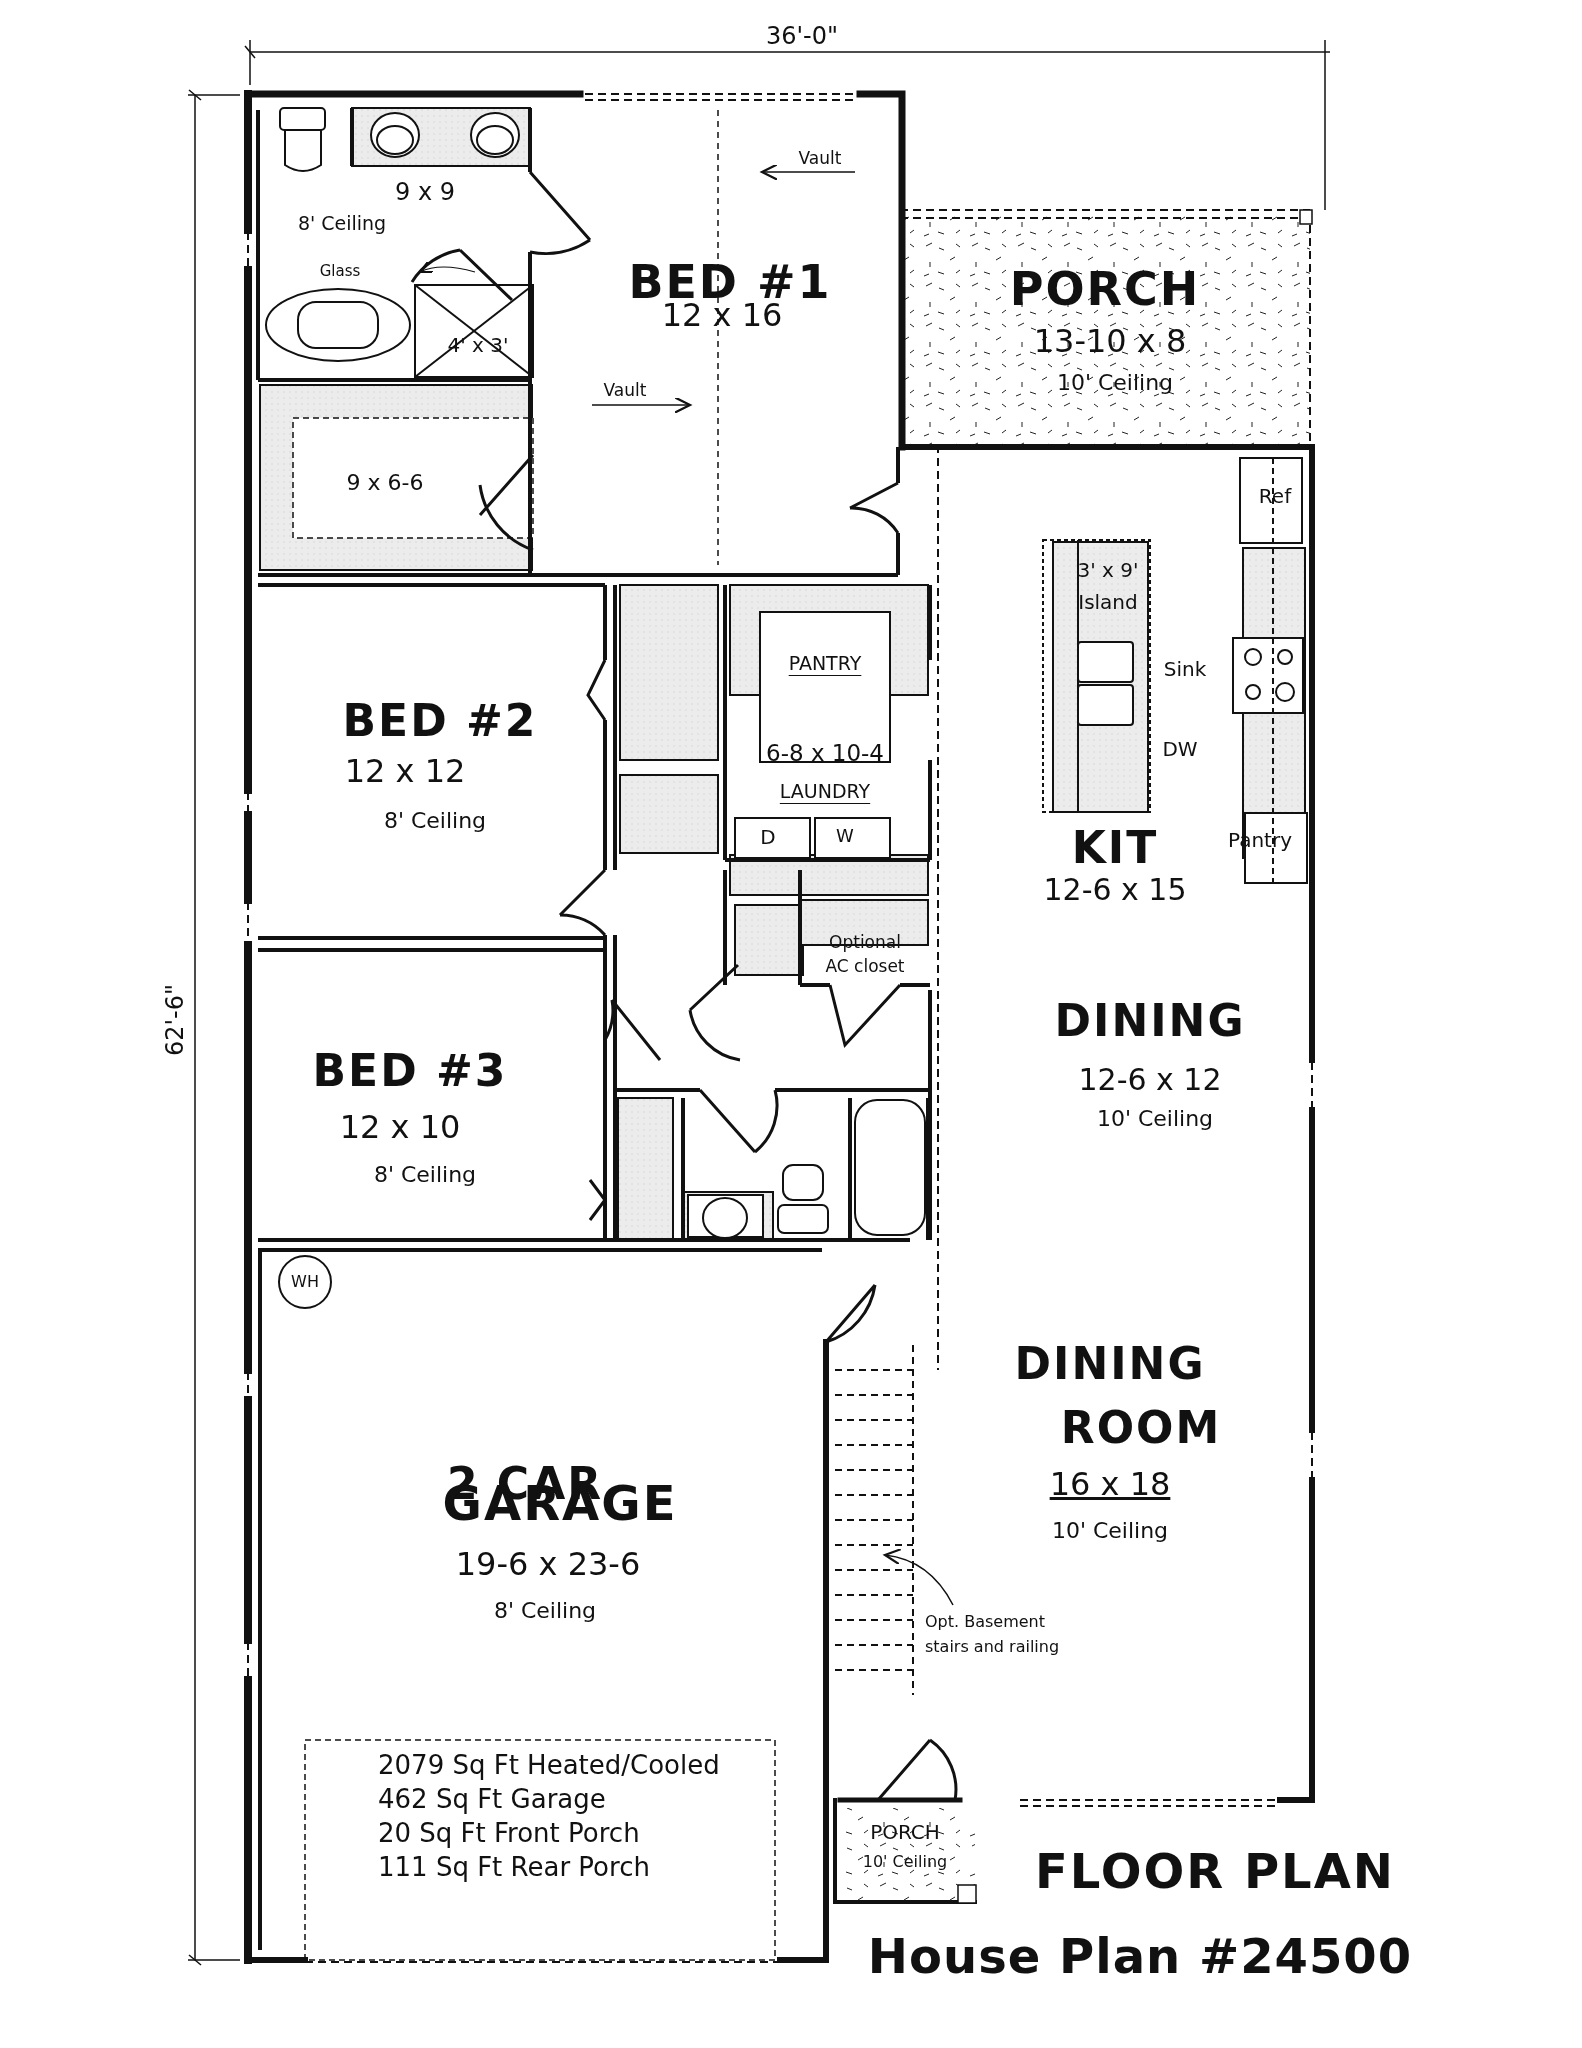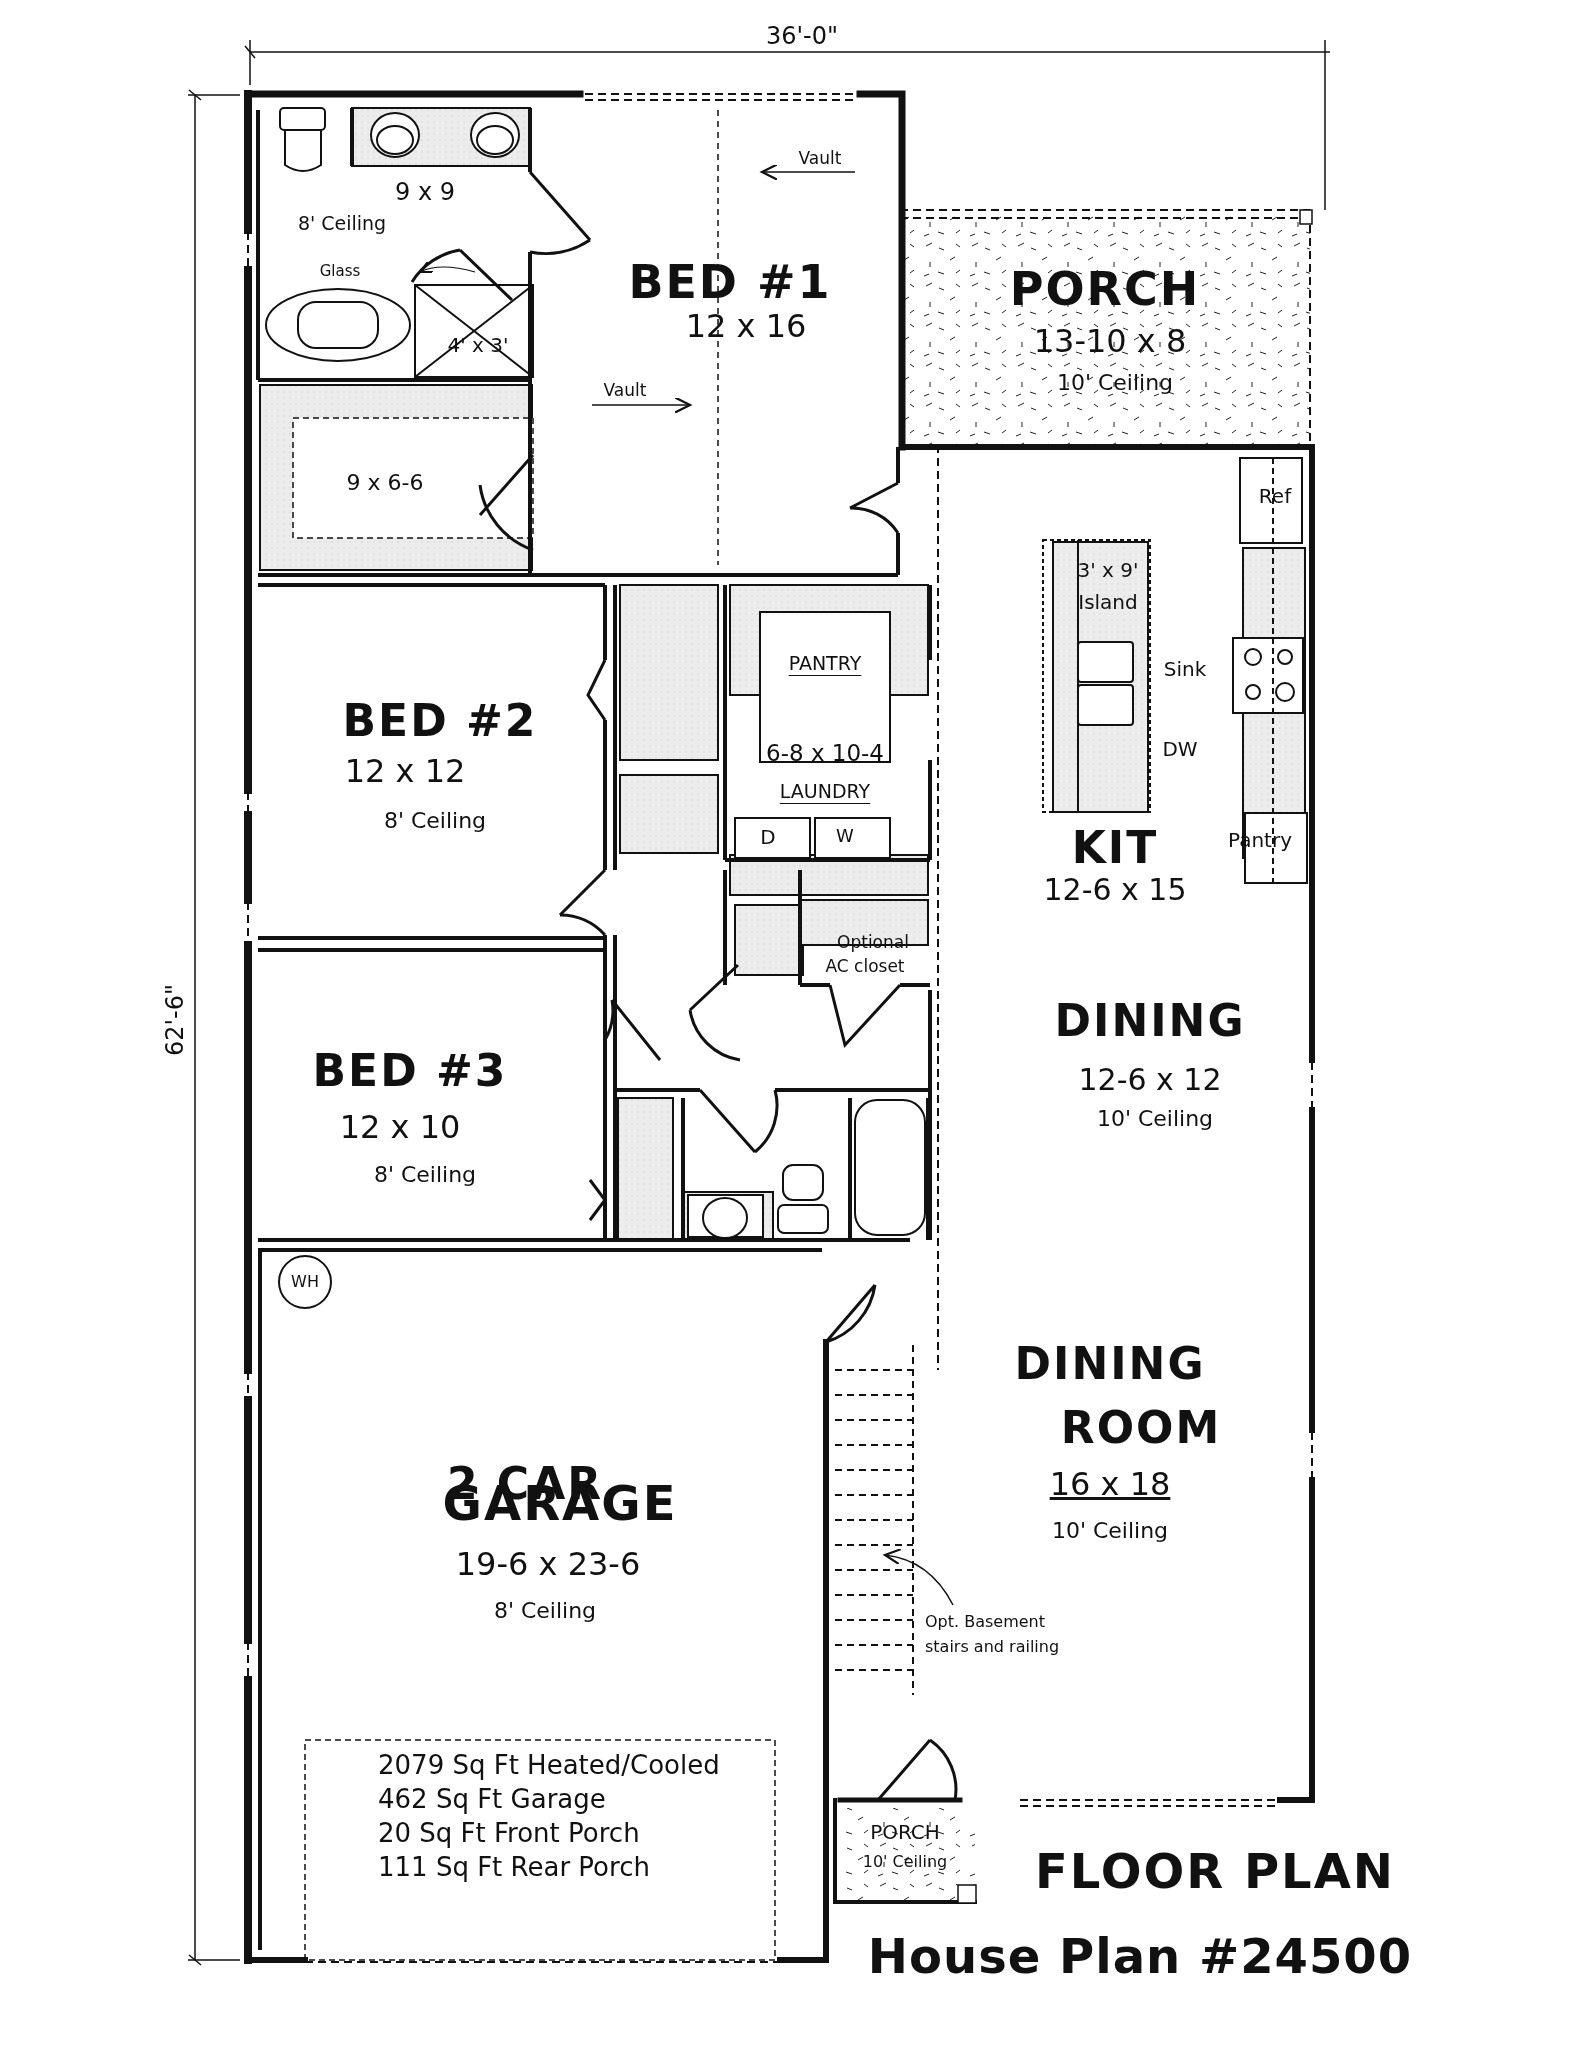--- a/index.html
+++ b/index.html
@@ -194,38 +194,38 @@
 <div class="lbl dim" style="left:802px;top:22px;font-size:24px;">36'-0"</div>
 <div class="lbl dim rot" style="left:175px;top:1020px;font-size:24px;">62'-6"</div>
 
 <div class="lbl dim" style="left:425px;top:178px;font-size:24px;">9 x 9</div>
 <div class="lbl ceil" style="left:342px;top:212px;font-size:19px;">8' Ceiling</div>
 <div class="lbl small" style="left:340px;top:262px;font-size:15px;">Glass</div>
 <div class="lbl small" style="left:478px;top:333px;font-size:20px;">4' x 3'</div>
 <div class="lbl dim" style="left:385px;top:470px;font-size:22px;">9 x 6-6</div>
 
 <div class="lbl room-title" style="left:730px;top:255px;font-size:46px;">BED #1</div>
-<div class="lbl dim" style="left:722px;top:307px;font-size:32px;margin-left:24px;">12 x 16</div>
+<div class="lbl dim" style="left:722px;top:296px;font-size:32px;">12 x 16</div>
 <div class="lbl small" style="left:820px;top:148px;font-size:17px;">Vault</div>
 <div class="lbl small" style="left:625px;top:380px;font-size:17px;">Vault</div>
 
 <div class="lbl room-title" style="left:1105px;top:262px;font-size:46px;">PORCH</div>
 <div class="lbl dim" style="left:1110px;top:322px;font-size:32px;">13-10 x 8</div>
 <div class="lbl ceil" style="left:1115px;top:370px;font-size:22px;">10' Ceiling</div>
 
 <div class="lbl room-title" style="left:440px;top:695px;font-size:44px;">BED #2</div>
 <div class="lbl dim" style="left:405px;top:752px;font-size:32px;">12 x 12</div>
 <div class="lbl ceil" style="left:435px;top:808px;font-size:22px;">8' Ceiling</div>
 
 <div class="lbl small ul" style="left:825px;top:652px;font-size:19px;">PANTRY</div>
 <div class="lbl dim" style="left:825px;top:740px;font-size:23px;">6-8 x 10-4</div>
 <div class="lbl small ul" style="left:825px;top:780px;font-size:19px;">LAUNDRY</div>
 <div class="lbl small" style="left:768px;top:825px;font-size:20px;">D</div>
 <div class="lbl small" style="left:845px;top:825px;font-size:18px;">W</div>
-<div class="lbl small" style="left:865px;top:932px;font-size:17px;margin-left:8px;">Optional</div>
+<div class="lbl small" style="left:865px;top:932px;font-size:17px;">Optional</div>
 <div class="lbl small" style="left:865px;top:956px;font-size:17px;">AC closet</div>
 
 <div class="lbl small" style="left:1108px;top:558px;font-size:20px;">3' x 9'</div>
 <div class="lbl small" style="left:1108px;top:590px;font-size:20px;">Island</div>
 <div class="lbl small" style="left:1185px;top:657px;font-size:20px;">Sink</div>
 <div class="lbl small" style="left:1180px;top:737px;font-size:20px;">DW</div>
 <div class="lbl small" style="left:1275px;top:484px;font-size:20px;">Ref</div>
 <div class="lbl small" style="left:1260px;top:828px;font-size:20px;">Pantry</div>
 <div class="lbl room-title" style="left:1115px;top:822px;font-size:44px;">KIT</div>
 <div class="lbl dim" style="left:1115px;top:872px;font-size:30px;">12-6 x 15</div>

